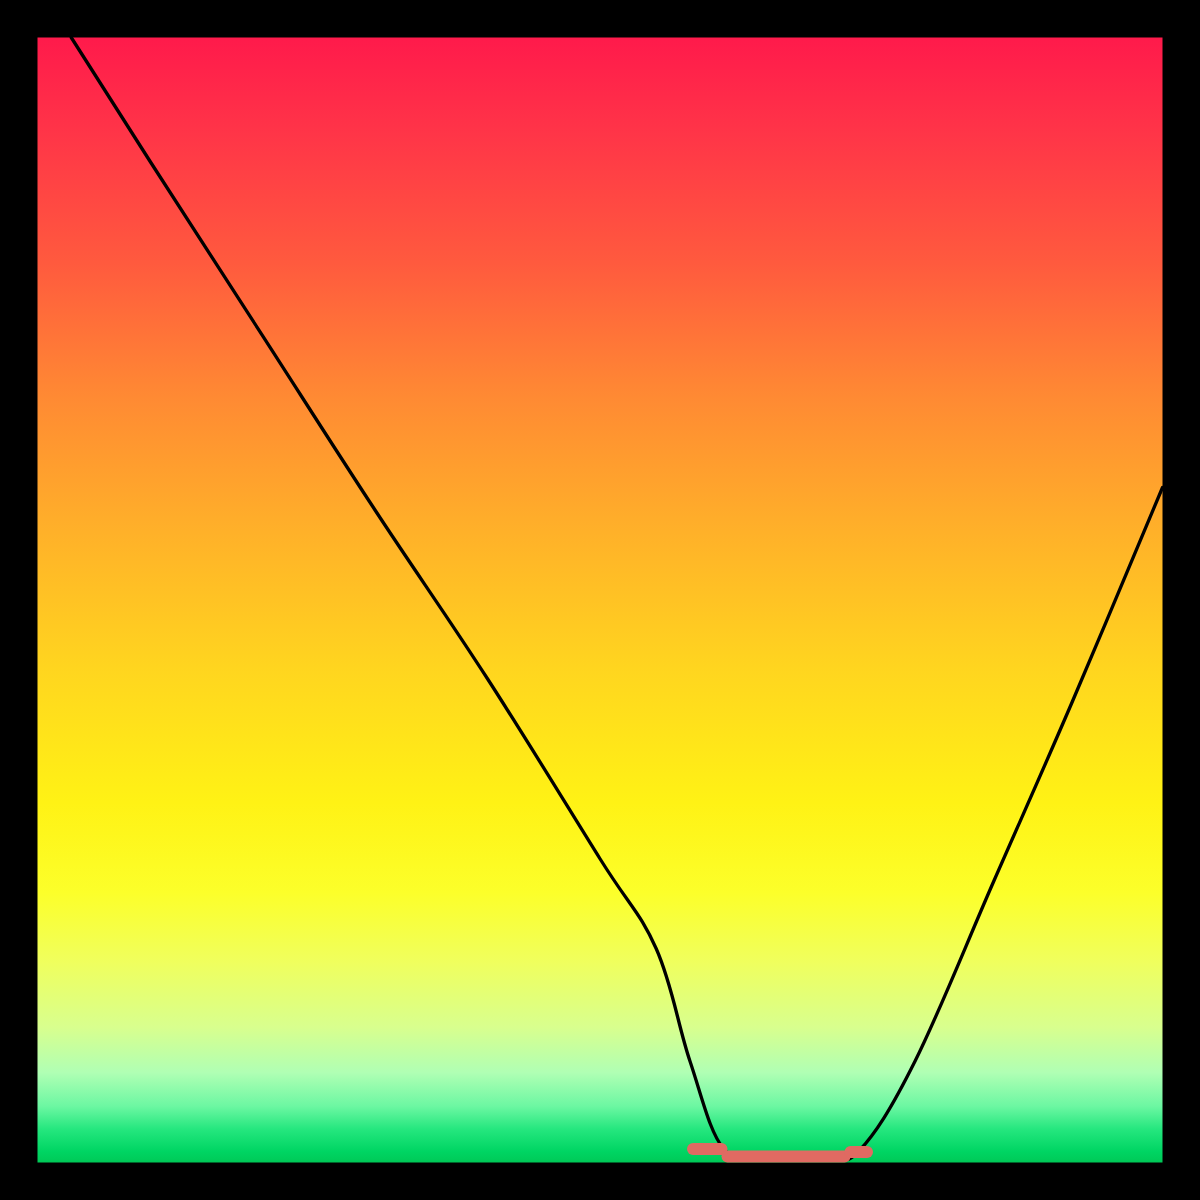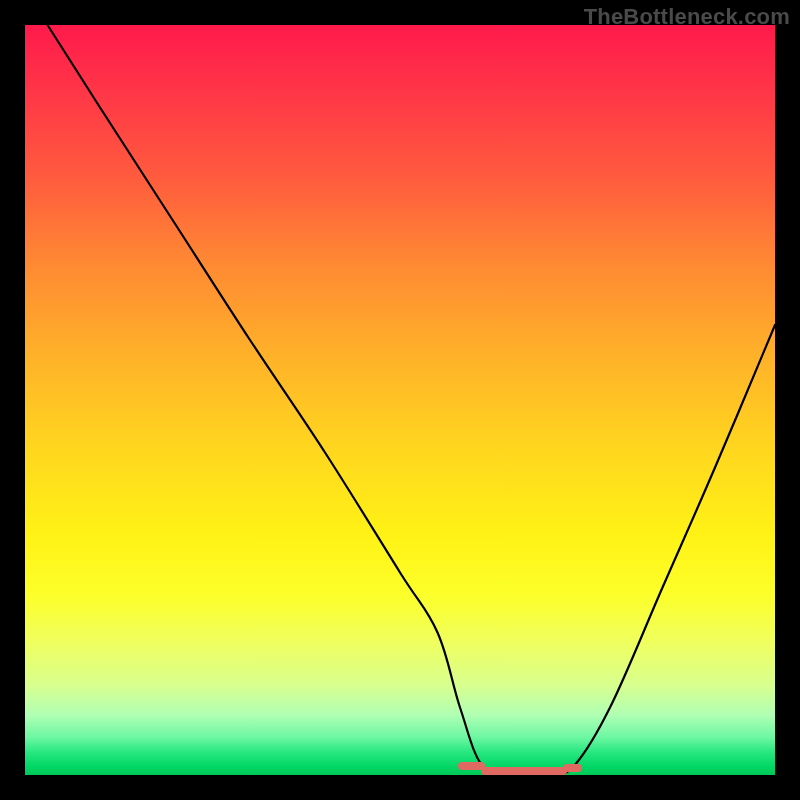--- a/index.html
+++ b/index.html
@@ -64,21 +64,20 @@
     background: #e06a62;
     border-radius: 4px;
     z-index: 3;
   }
 </style>
 </head>
 <body>
 
 <div class="frame">
 
-  <div class="watermark">TheBottleneck.com</div>
 
   <div class="plot-area"></div>
 
   <svg id="chart-svg" width="800" height="800">
     <path id="curve-path" fill="none" stroke="#000" stroke-width="2.2" stroke-linecap="round" stroke-linejoin="round" d="M 47.50 25.00 C 56.95 39.85, 77.05 71.72, 100.00 107.50 C 122.95 143.27, 148.00 181.90, 175.00 223.75 C 202.00 265.60, 223.00 298.83, 250.00 340.00 C 277.00 381.18, 298.00 410.65, 325.00 452.50 C 352.00 494.35, 379.75 540.10, 400.00 572.50 C 420.25 604.90, 426.70 608.20, 437.50 632.50 C 448.30 656.80, 451.90 683.47, 460.00 707.50 C 468.10 731.53, 473.05 754.66, 482.50 766.00 C 491.95 777.34, 500.35 769.69, 512.50 770.50 C 524.65 771.31, 539.20 771.04, 550.00 770.50 C 560.80 769.96, 561.70 778.84, 572.50 767.50 C 583.30 756.16, 593.80 739.90, 610.00 707.50 C 626.20 675.10, 643.60 630.70, 662.50 587.50 C 681.40 544.30, 694.75 514.75, 715.00 467.50 C 735.25 420.25, 764.20 350.65, 775.00 325.00"></path>
   </svg>
 
 <div class="marker" style="left: 458px; top: 762px; width: 26.5px; height: 8px; background: rgb(224, 106, 98);"></div>
     <div class="marker" style="left: 480.5px; top: 766.5px; width: 86.5px; height: 8px; background: rgb(224, 106, 98);"></div>
     <div class="marker" style="left: 563px; top: 763.5px; width: 19px; height: 8px; background: rgb(224, 106, 98);"></div>

